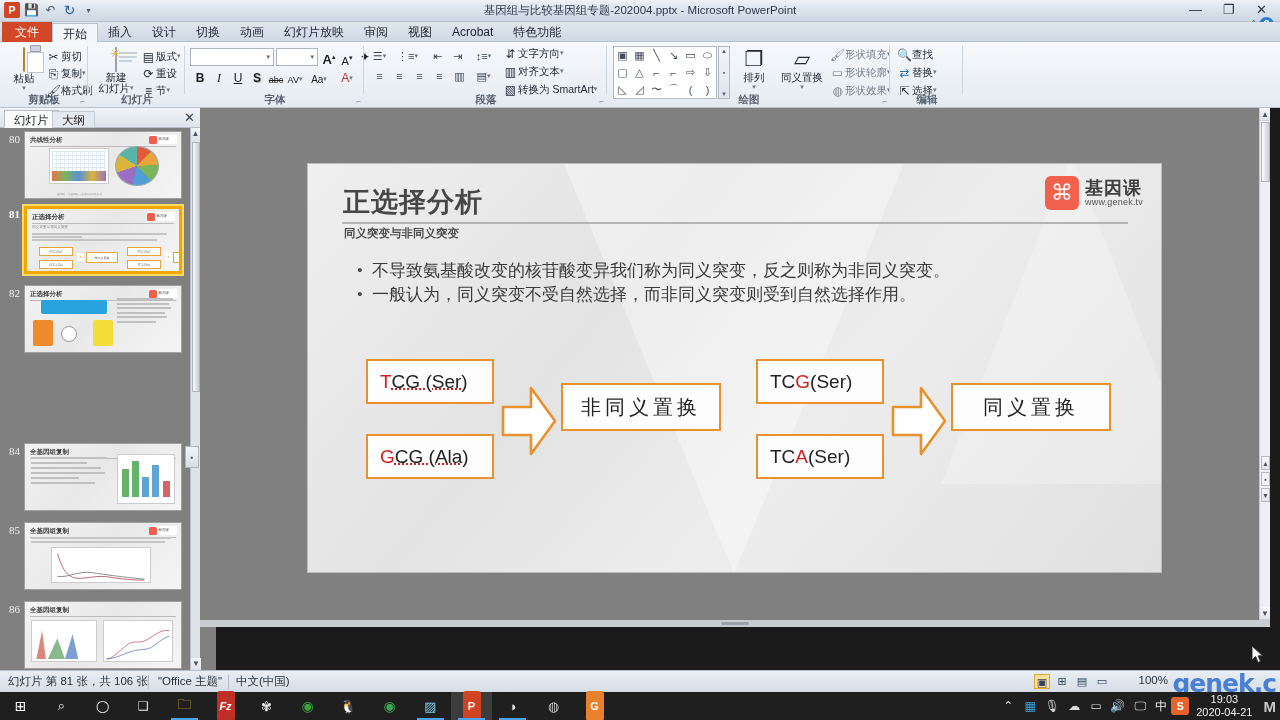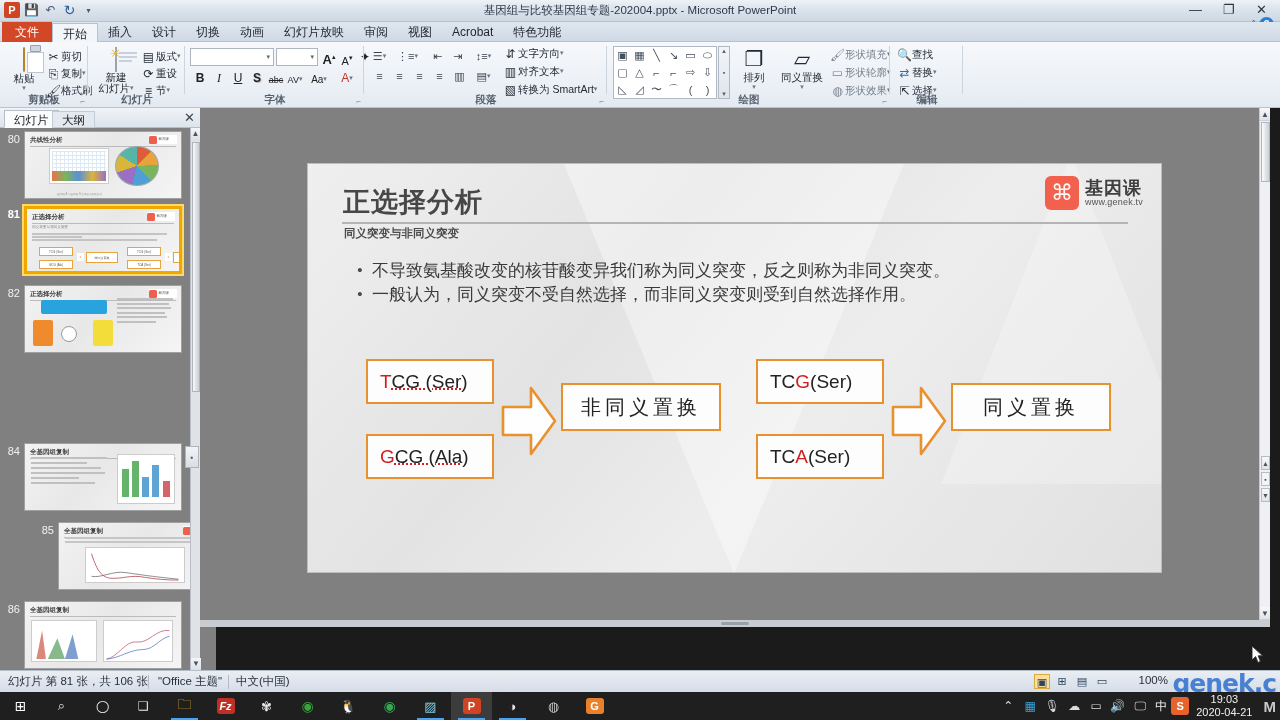--- a/index.html
+++ b/index.html
@@ -134,21 +134,21 @@
     position: absolute; top: 0; left: 0; width: 200px; height: 20px;
     background: linear-gradient(to bottom,#f0f3f7,#dde4ec); border-bottom: 1px solid #b5bec9;
   }
   .ptab { position: absolute; top: 2px; height: 18px; line-height: 18px; font-size: 11.5px; padding: 0 9px; color: #222; }
   .ptab.active { background: #fbfcfd; border: 1px solid #b5bec9; border-bottom-color: #fbfcfd; }
   .ptab.inactive { background: #e4e9f0; border: 1px solid #c3cbd5; top: 3px; height: 17px; line-height: 16px; }
   .pclose { position: absolute; right: 5px; top: 2px; font-size: 13px; color: #3a4250; }
 
   .thumbs {
     position: absolute; top: 20px; left: 0; width: 216px; height: 542px;
-    background: #808080; overflow: hidden;
+    background: #808080; overflow: hidden; font-family: Liberation Serif, serif;
   }
   .thumb-row { position: absolute; left: 0; width: 190px; display: flex; }
   .thumb-num { width: 24px; text-align: right; padding-right: 4px; color: #f0f0f0; font-size: 11px; padding-top: 2px; }
   .thumb-frame {
     width: 158px; background: #fff; border: 1px solid #a0a0a0; position: relative; overflow: hidden;
   }
   .thumb-frame.sel { border: 3px solid #f0a800; box-shadow: 0 0 0 2px #ffd966; }
   .thumb-inner {
     position:absolute; inset:0; background: linear-gradient(135deg,#f3f3f3 0%, #e8e8e8 45%, #f5f5f5 100%);
     padding: 4px 5px;
@@ -271,21 +271,21 @@
   
   .taskbar {
     position: absolute; top: 692px; left: 0; width: 1280px; height: 28px;
     background: #1f1f1f; display: flex; align-items: center;
   }
   .tb-left { display: flex; align-items: center; height: 28px; }
   .tb-item {
     width: 41px; height: 28px; display: flex; align-items: center; justify-content: center;
     position: relative; font-size: 15px; color: #e8e8e8;
   }
-  .tb-item .sq { width: 18px; height: 16px; border-radius: 3px; display:flex; align-items:center; justify-content:center; font-size:11px; font-weight:bold; color:#fff; }
+  .tb-item .sq { width: 18px; height: 30px; border-radius: 3px; display:flex; align-items:center; justify-content:center; font-size:11px; font-weight:bold; color:#fff; }
   .tb-item.active { background: #3c3c3c; }
   .tb-item.active::after, .tb-item.open::after {
     content:""; position:absolute; bottom:0; left:7px; right:7px; height:2px; background:#4aa3f0;
   }
   .tray { position: absolute; right: 0; top: 0; height: 28px; display: flex; align-items: center; gap: 0px; padding-right: 4px; }
   .tr-ico { width: 22px; text-align: center; font-size: 12px; color: #dcdcdc; }
   .clock { text-align: center; font-size: 11px; color: #f0f0f0; line-height: 1.22; padding: 0 7px; }
   .ime { width: 20px; text-align: center; font-size: 12px; color: #f0f0f0; }
   .sogou { width: 18px; height: 18px; background: #e8622c; border-radius: 3px; color: #fff; font-size: 11px; text-align: center; line-height: 18px; font-weight: bold; }
   .imgcorner { font-size: 15px; color: #c9c9c9; font-weight: bold; padding-left: 4px; }
@@ -591,21 +591,21 @@
               <div style="position:absolute;left:4px;bottom:6px;width:7px;height:28px;background:#66b36b;"></div>
               <div style="position:absolute;left:14px;bottom:6px;width:7px;height:36px;background:#66b36b;"></div>
               <div style="position:absolute;left:24px;bottom:6px;width:7px;height:20px;background:#5ea4d4;"></div>
               <div style="position:absolute;left:34px;bottom:6px;width:7px;height:32px;background:#5ea4d4;"></div>
               <div style="position:absolute;left:45px;bottom:6px;width:7px;height:16px;background:#d4636a;"></div>
             </div>
           </div>
         </div>
       </div>
 
-      <div class="thumb-row" style="top:394px;margin-left:34px;">
+      <div class="thumb-row" style="top:394px;">
         <div class="thumb-num">85</div>
         <div class="thumb-frame" style="height:68px;">
           <div class="thumb-inner">
             <div class="t-title">全基因组复制</div>
             <div class="t-logo">
                 <div class="sq"></div>
                 <div class="tx">基因课</div>
               </div>
             <div style="position:absolute;left:6px;top:14px;width:140px;">
               <div style="height:1.8px;background:#c6c6c6;margin-bottom:2px;width:100%"></div>

